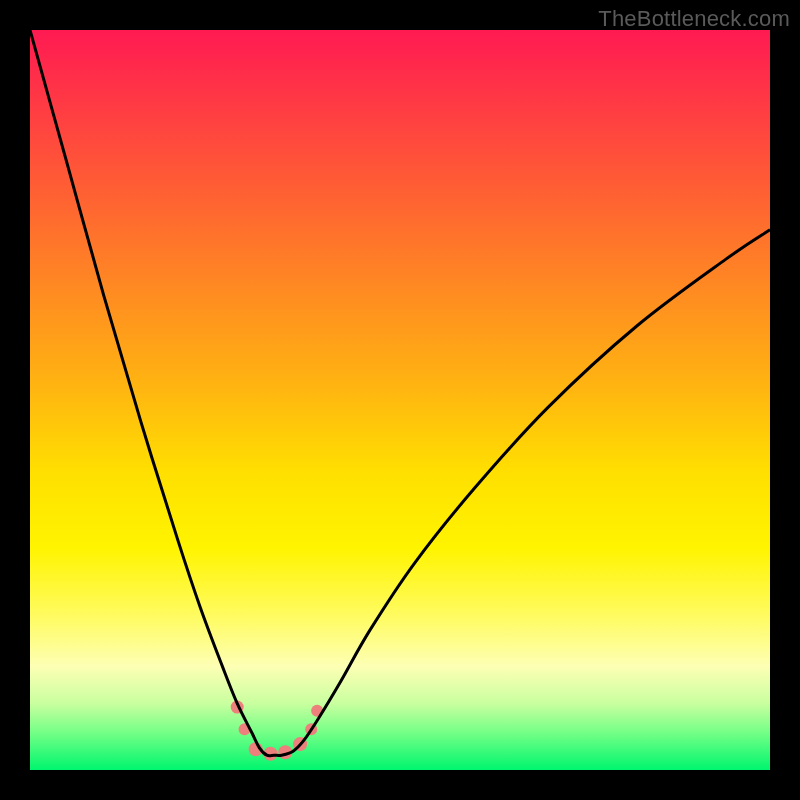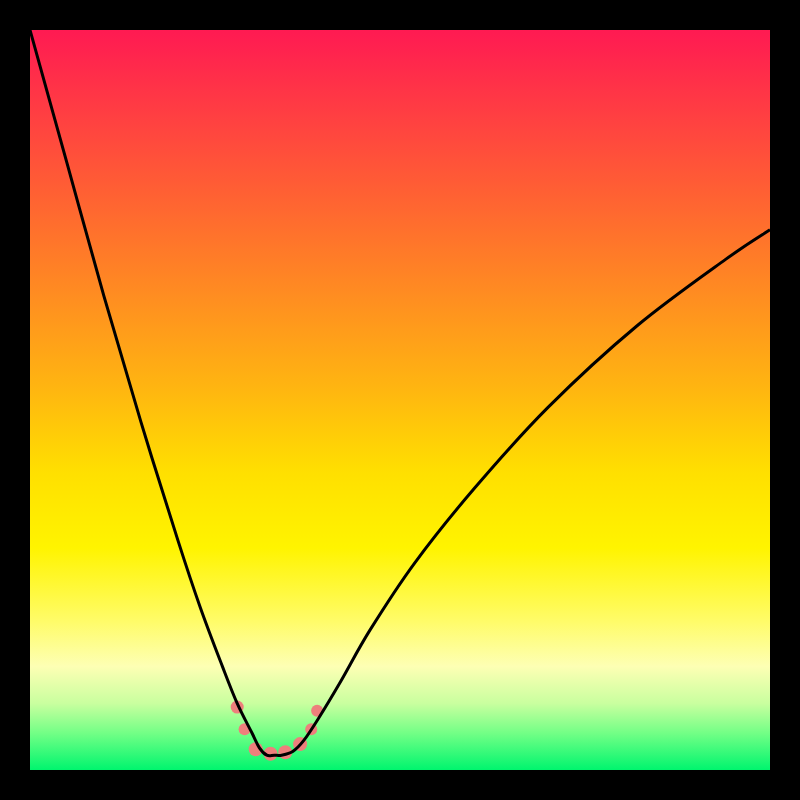--- a/index.html
+++ b/index.html
@@ -63,20 +63,21 @@
     top: 0;
     left: 0;
     width: 740px;
     height: 740px;
   }
 </style>
 </head>
 <body>
 
 <div class="frame">
+  <div class="watermark">TheBottleneck.com</div>
   <div class="plot-area">
     <div class="gradient-bg"></div>
     <svg class="curve" viewBox="0 0 740 740" preserveAspectRatio="none">
       <g id="markers-g">
           <circle cx="207.20000000000002" cy="677.1" r="6.5" fill="#ed7f7c"></circle>
           <circle cx="214.6" cy="699.3" r="6" fill="#ed7f7c"></circle>
           <circle cx="225.7" cy="719.28" r="7" fill="#ed7f7c"></circle>
           <circle cx="240.5" cy="723.72" r="7" fill="#ed7f7c"></circle>
           <circle cx="255.29999999999998" cy="722.24" r="7" fill="#ed7f7c"></circle>
           <circle cx="270.09999999999997" cy="714.1" r="7" fill="#ed7f7c"></circle>

